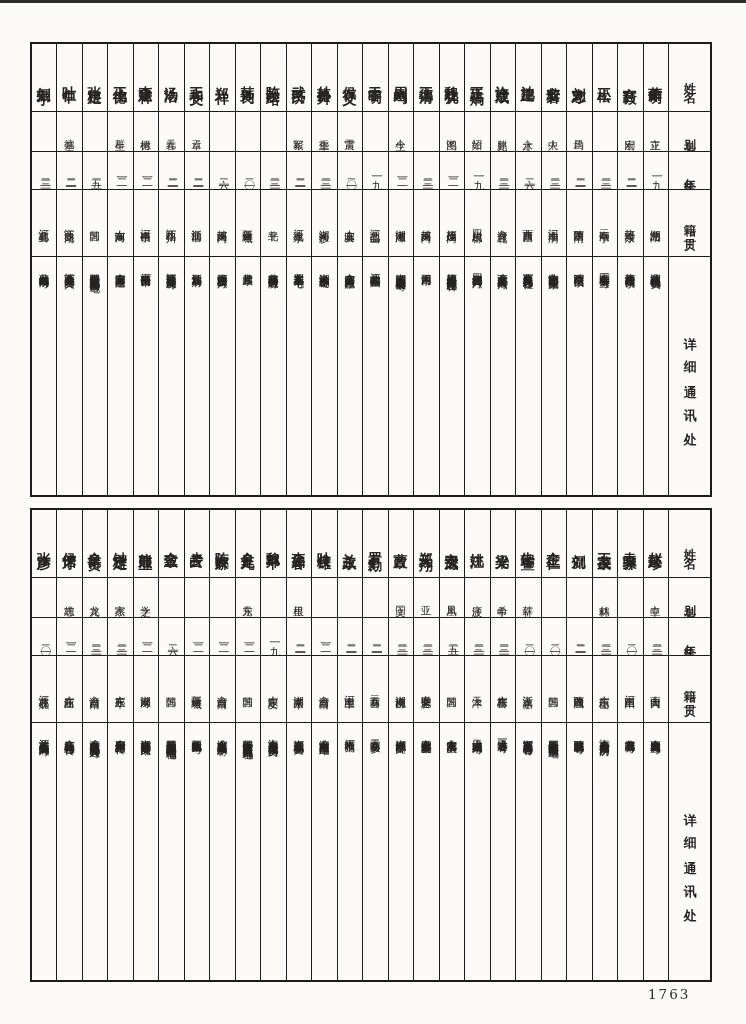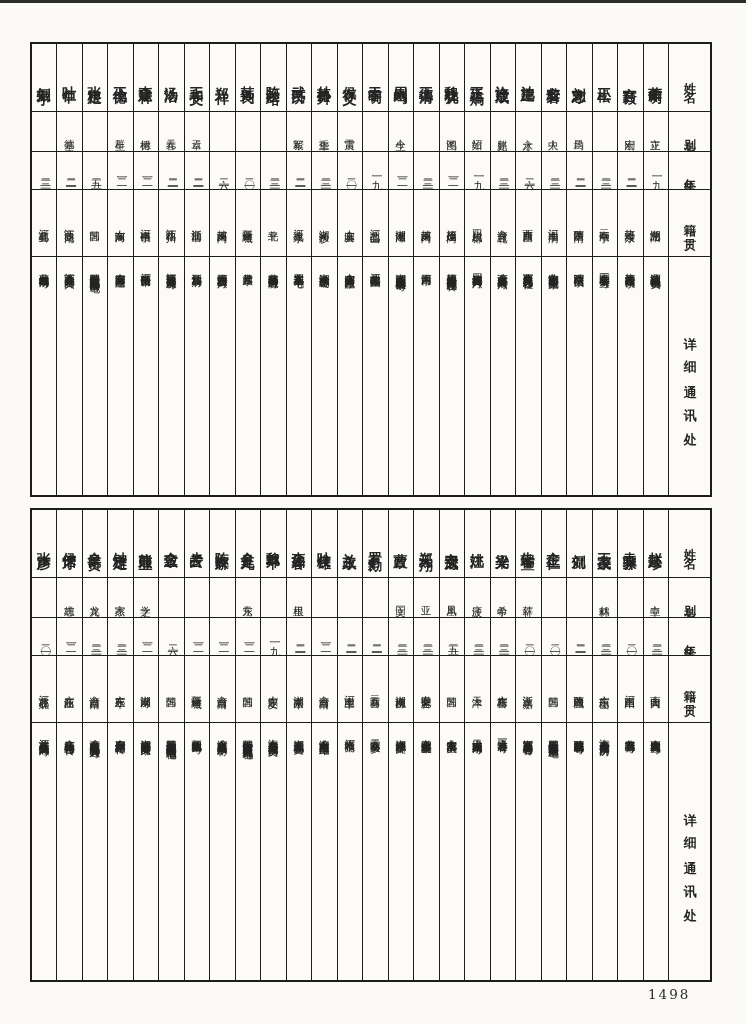--- a/index.html
+++ b/index.html
@@ -450,13 +450,13 @@
   </div>
     <div class="col person-col">
     <div class="cell name">张彦声</div>
     <div class="cell alias"></div>
     <div class="cell age">二〇</div>
     <div class="cell origin">河北获鹿</div>
     <div class="cell address">河北省获鹿县东关北沟街六〇号</div>
   </div>
   </div>
 
-<div class="page-number">1498</div>
+<div class="page-number">1763</div>
 
 </body></html>

